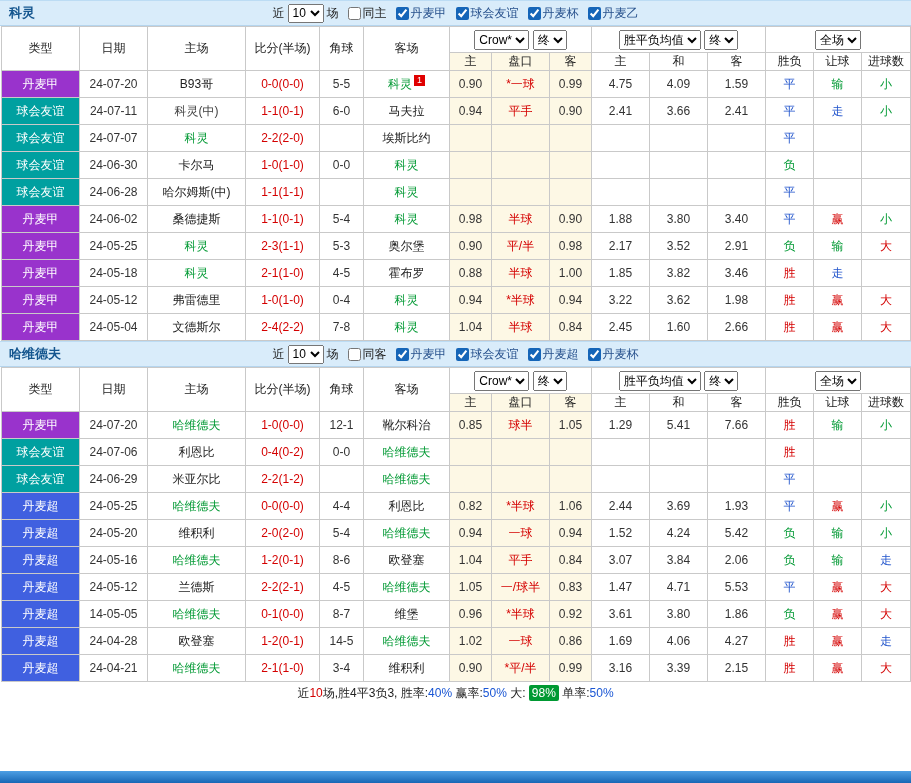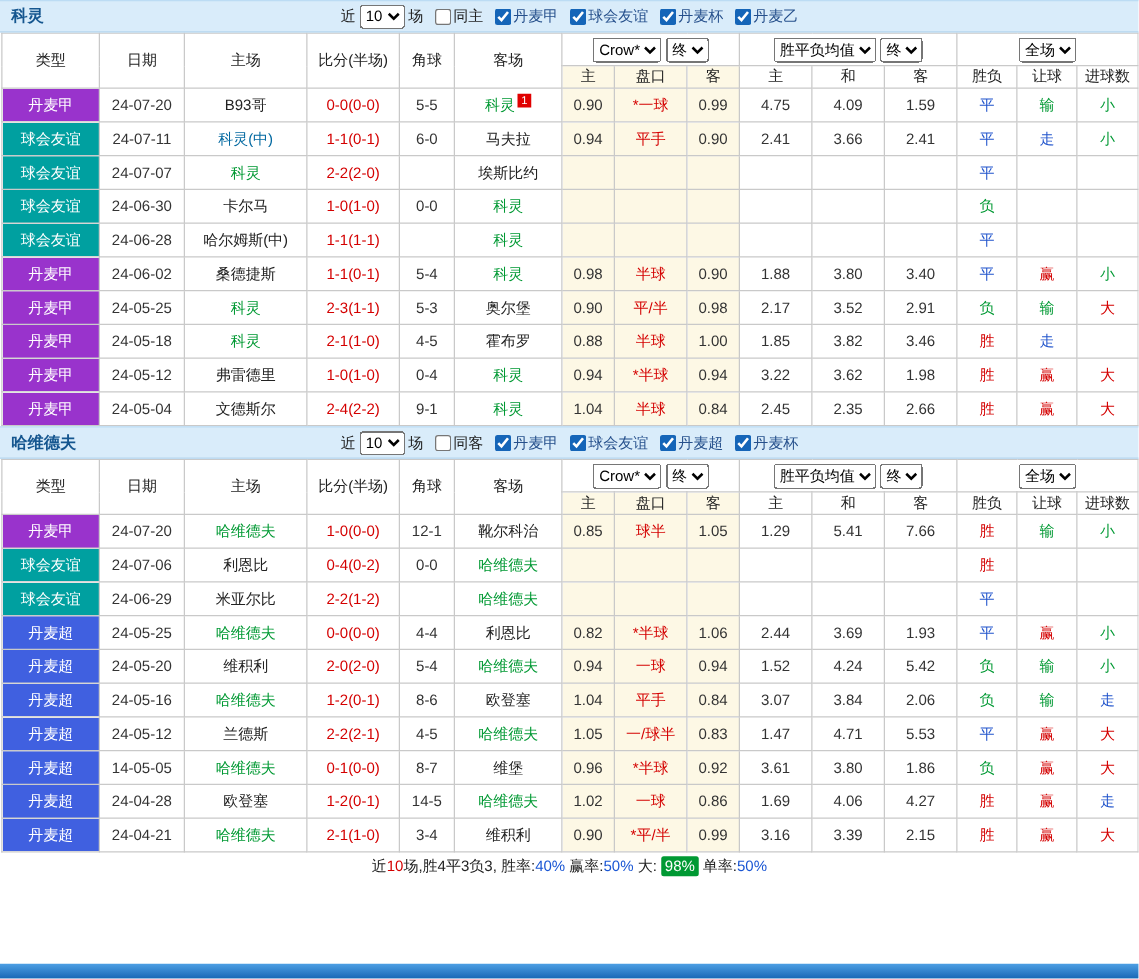--- a/index.html
+++ b/index.html
@@ -164,21 +164,21 @@
             <td class="c-avg">4.75</td>
             <td class="c-avg mid">4.09</td>
             <td class="c-avg">1.59</td>
             <td class="c-res" style="color: rgb(34, 85, 204);">平</td>
             <td class="c-res" style="color: rgb(0, 153, 51);">输</td>
             <td class="c-res" style="color: rgb(0, 153, 51);">小</td>
           </tr>
           <tr>
             <td class="c-league" style="color: rgb(255, 255, 255); background: rgb(0, 160, 160);">球会友谊</td>
             <td class="c-date">24-07-11</td>
-            <td class="c-team" style="color: #0369a1;">科灵(中)</td>
+            <td class="c-team" style="color: #404040;">科灵(中)</td>
             <td class="c-score">1-1(0-1)</td>
             <td class="c-corner">6-0</td>
             <td class="c-team">马夫拉</td>
             <td class="c-odd yel">0.94</td>
             <td class="c-hcap yel">平手</td>
             <td class="c-odd yel">0.90</td>
             <td class="c-avg">2.41</td>
             <td class="c-avg mid">3.66</td>
             <td class="c-avg">2.41</td>
             <td class="c-res" style="color: rgb(34, 85, 204);">平</td>
@@ -302,27 +302,27 @@
             <td class="c-avg">1.98</td>
             <td class="c-res" style="color: rgb(212, 0, 0);">胜</td>
             <td class="c-res" style="color: rgb(212, 0, 0);">赢</td>
             <td class="c-res" style="color: rgb(212, 0, 0);">大</td>
           </tr>
           <tr>
             <td class="c-league" style="color: rgb(255, 255, 255); background: rgb(153, 51, 204);">丹麦甲</td>
             <td class="c-date">24-05-04</td>
             <td class="c-team">文德斯尔</td>
             <td class="c-score">2-4(2-2)</td>
-            <td class="c-corner">9-1</td>
+            <td class="c-corner">7-8</td>
             <td class="c-team" style="color: rgb(0, 153, 51);">科灵</td>
             <td class="c-odd yel">1.04</td>
             <td class="c-hcap yel">半球</td>
             <td class="c-odd yel">0.84</td>
             <td class="c-avg">2.45</td>
-            <td class="c-avg mid">2.35</td>
+            <td class="c-avg mid">1.60</td>
             <td class="c-avg">2.66</td>
             <td class="c-res" style="color: rgb(212, 0, 0);">胜</td>
             <td class="c-res" style="color: rgb(212, 0, 0);">赢</td>
             <td class="c-res" style="color: rgb(212, 0, 0);">大</td>
           </tr>
         </tbody>
     </table>
   </div>
 
   <div class="section">

